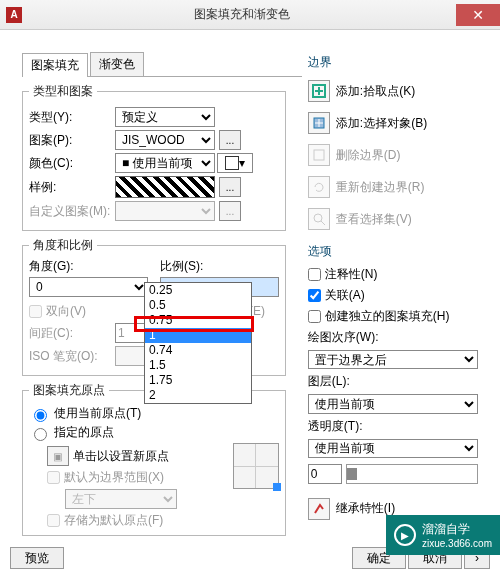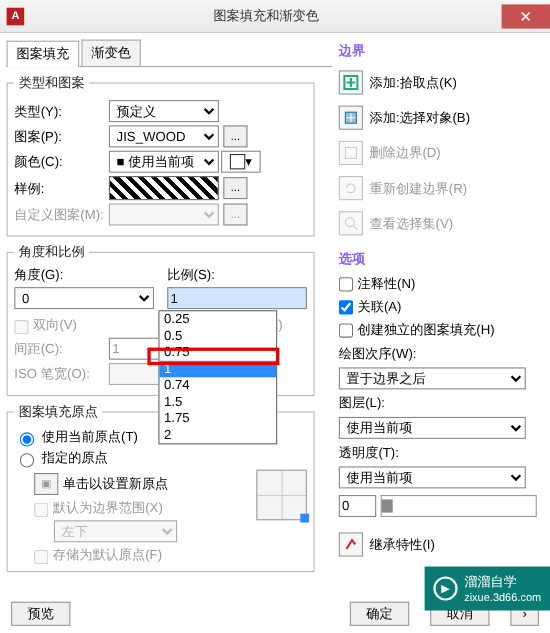--- a/index.html
+++ b/index.html
@@ -1,65 +1,65 @@
 <!DOCTYPE html>
 <html><head>
 <meta charset="utf-8">
 <style>
   * { box-sizing: border-box; font-family: "Microsoft YaHei", "SimSun", sans-serif; font-size: 12px; }
   body { margin: 0; background: #fff; width: 500px; height: 575px; position: relative; overflow: hidden; }
   .titlebar { height: 30px; background: linear-gradient(#f5f5f5,#eaeaea); display: flex; align-items: center; padding: 0 0 0 6px; border-bottom: 1px solid #ccc; }
   .titlebar-icon { width: 16px; height: 16px; background: #b22222; color: #fff; font-weight: bold; display: flex; align-items: center; justify-content: center; font-size: 10px; margin-right: 6px; }
   .titlebar-title { flex: 1; text-align: center; color: #333; }
   .close-btn { width: 44px; height: 22px; background: #c75050; color: #fff; display: flex; align-items: center; justify-content: center; font-size: 14px; }
-  .body { display: flex; padding: 6px; gap: 6px; height: 515px; }
+  .body { display: flex; padding: 22px; gap: 6px; height: 515px; }
   .left { width: 296px; display: flex; flex-direction: column; gap: 2px; }
   .right { width: 180px; display: flex; flex-direction: column; gap: 4px; }
   .tabs { display: flex; border-bottom: 1px solid #aaa; }
   .tab { padding: 3px 8px; border: 1px solid #aaa; border-bottom: none; background: #f2f2f2; margin-right: 2px; }
   .tab.active { background: #fff; position: relative; top: 1px; }
   fieldset { border: 1px solid #b8b8b8; margin: 4px 16px 0 0; padding: 4px 6px 6px 6px; }
   legend { padding: 0 4px; color: #222; }
   .row { display: flex; align-items: center; margin: 3px 0; gap: 4px; }
   .row label { width: 82px; }
   .row label.dis { color: #999; }
   select, input[type=text] { height: 20px; border: 1px solid #888; padding: 0 2px; background: #fff; }
   select { width: 112px; }
   .wsel { width: 100px; }
   .btn-sm { width: 22px; height: 20px; border: 1px solid #888; background: #efefef; display: inline-flex; align-items: center; justify-content: center; font-size: 10px; }
   .color-sel { display: flex; align-items: center; gap: 2px; justify-content: space-between; }
   .swatch { width: 36px; height: 20px; border: 1px solid #888; background: #fff; display: inline-flex; align-items: center; justify-content: center; }
   .swatch-box { width: 14px; height: 14px; border: 1px solid #333; background: #fff; display: inline-block; }
   .hatch-preview { width: 100px; height: 22px; border: 1px solid #666; background: repeating-linear-gradient(45deg,#000 0 4px,#fff 4px 8px); }
   .chk { display: flex; align-items: center; gap: 4px; }
   .chk input { margin: 0; }
-  .chk.dis { color: #999; align-items: flex-end; }
+  .chk.dis { color: #999; }
   .sel-disabled { background: #f3f3f3; color: #999; }
   .twofield { display: flex; gap: 12px; }
   .twofield .col { flex: 1; }
   .twofield label { display: block; margin-bottom: 2px; }
   .scale-dropdown { position: absolute; left: 144px; top: 282px; width: 108px; background: #fff; border: 1px solid #666; z-index: 20; }
   .scale-option { padding: 0 4px; line-height: 15px; height: 15px; }
   .scale-option.highlight { background: #2a8cff; color: #fff; }
   .red-box { position: absolute; border: 3px solid #e60000; left: 134px; top: 316px; width: 120px; height: 16px; z-index: 21; pointer-events: none; }
   .origin-preview { width: 46px; height: 46px; border: 1px solid #999; background:
       linear-gradient(#ccc,#ccc) 0 50%/100% 1px no-repeat,
       linear-gradient(#ccc,#ccc) 50% 0/1px 100% no-repeat,
       #f4f4f4;
       position: relative; margin-left: 10px; }
   .origin-preview::after { content:""; position:absolute; right:-3px; bottom:-3px; width:8px; height:8px; background:#2a8cff; }
   .radio-row { display: flex; align-items: center; gap: 4px; margin: 2px 0; }
-  .right-title { font-weight: bold; color: #8b5cf6; margin: 2px 0; }
+  .right-title { font-weight: normal; color: #0c4a6e; margin: 2px 0; }
   .right-btnrow { display: flex; align-items: center; gap: 6px; margin: 3px 0; }
   .icon-btn { width: 22px; height: 22px; border: 1px solid #999; background: #f6f6f6; display: inline-flex; align-items: center; justify-content: center; }
   .right-btnrow .lbl { flex: 1; }
   .right-btnrow.disabled { color: #999; }
   .right-btnrow.disabled .icon-btn { opacity: 0.6; }
   .right-sel { width: 170px; }
-  .footer { position: absolute; bottom: 6px; left: 10px; right: 10px; display: flex; gap: 19px; align-items: center; }
+  .footer { position: absolute; bottom: 6px; left: 10px; right: 10px; display: flex; gap: 2px; align-items: center; }
   .footer .spacer { flex: 1; }
   .footer button, .footer .expand { height: 22px; border: 1px solid #999; background: #efefef; padding: 0 14px; }
   .footer .expand { width: 26px; padding: 0; display: inline-flex; align-items: center; justify-content: center; }
   .watermark { position: absolute; bottom: 20px; right: 0; height: 40px; background: #0a7a75; color: #fff; display: flex; align-items: center; padding: 0 8px; gap: 6px; font-size: 16px; z-index: 30; }
   .watermark .wm-icon { width: 22px; height: 22px; border: 2px solid #fff; border-radius: 50%; display: flex; align-items: center; justify-content: center; font-size: 10px; }
   .watermark .wm-sub { font-size: 10px; display:block; }
 </style>
 </head>
 <body>
 

